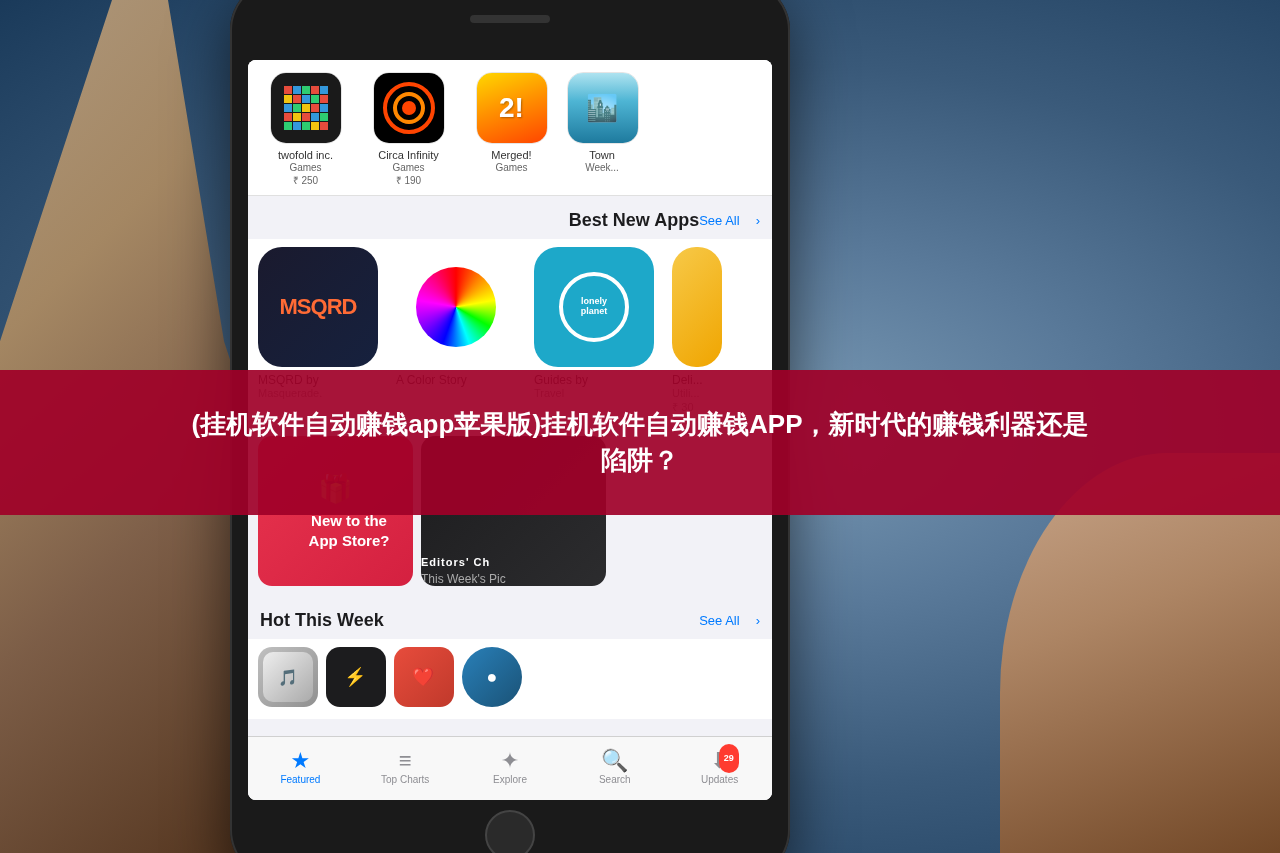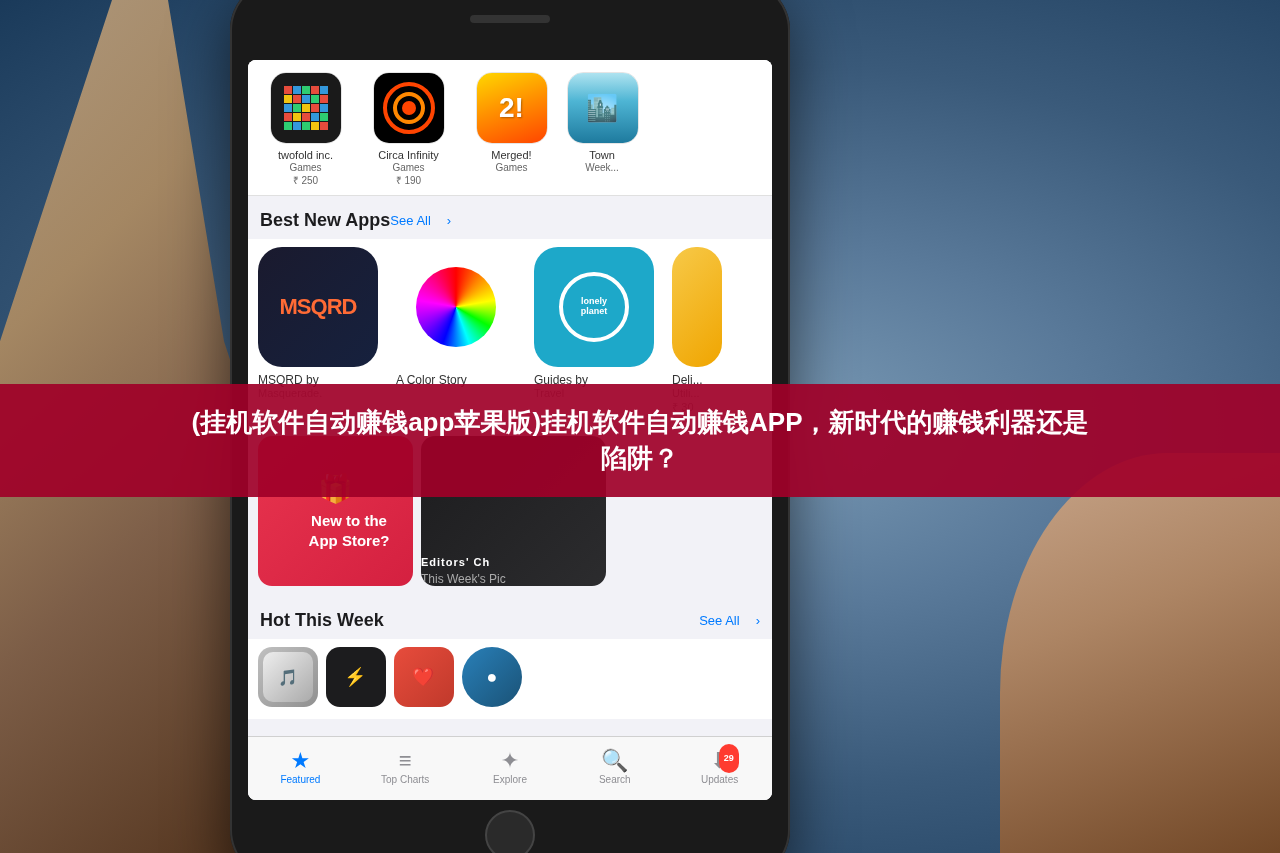--- a/index.html
+++ b/index.html
@@ -109,21 +109,21 @@
     }
 
     .app-price {
       font-size: 10px;
       color: #666;
     }
 
     
     .section-header {
       display: flex;
-      justify-content: flex-start;
+      justify-content: flex-end;
       align-items: center;
       padding: 14px 12px 8px;
       background: #f2f2f7;
     }
 
     .section-title {
       font-size: 18px;
       font-weight: 600;
       color: #1c1c1e;
     }
@@ -354,25 +354,25 @@
       font-weight: bold;
       border-radius: 10px;
       padding: 10px 5px;
       min-width: 18px;
       text-align: center;
     }
 
     
     .overlay-banner {
       position: absolute;
-      top: 384px;
+      top: 370px;
       left: 0;
       right: 0;
       background: rgba(160, 0, 40, 0.92);
-      padding: 20px 40px;
+      padding: 36px 40px;
       text-align: center;
       z-index: 10;
     }
 
     .overlay-banner-text {
       color: #fff;
       font-size: 26px;
       font-weight: bold;
       line-height: 1.4;
       font-family: 'Microsoft YaHei', 'PingFang SC', sans-serif;

